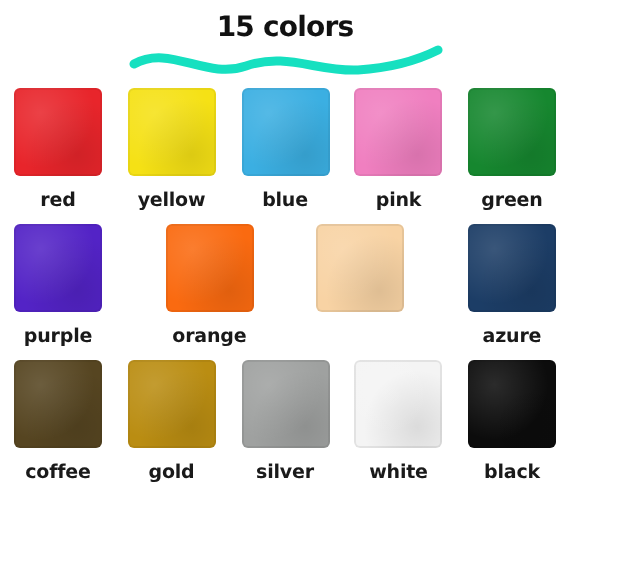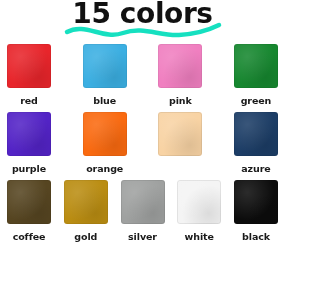--- a/index.html
+++ b/index.html
@@ -27,21 +27,21 @@
     height: 42px;
     width: 285px;
   }
   .header-title {
     position: absolute;
     left: 0;
     right: 0;
     top: 2px;
     text-align: center;
     font-family: "DejaVu Sans", sans-serif;
-    font-size: 28px;
+    font-size: 14px;
     font-weight: 700;
     letter-spacing: -0.4px;
     color: #111111;
     line-height: 24px;
   }
   .header-underline {
     position: absolute;
     left: 50%;
     transform: translateX(-50%);
     top: 20px;
@@ -118,20 +118,24 @@
   </div>
 
   <div class="grid">
 
     <div class="row">
       <div class="cell">
         <div class="swatch" style="background-color: rgb(232, 37, 43);"></div>
         <div class="label">red</div>
       </div>
       <div class="cell">
+        <div class="swatch" style="background-color: rgb(245, 225, 21);"></div>
+        <div class="label">yellow</div>
+      </div>
+      <div class="cell">
         <div class="swatch" style="background-color: rgb(59, 175, 226);"></div>
         <div class="label">blue</div>
       </div>
       <div class="cell">
         <div class="swatch" style="background-color: rgb(240, 127, 192);"></div>
         <div class="label">pink</div>
       </div>
       <div class="cell">
         <div class="swatch" style="background-color: rgb(22, 135, 47);"></div>
         <div class="label">green</div>

